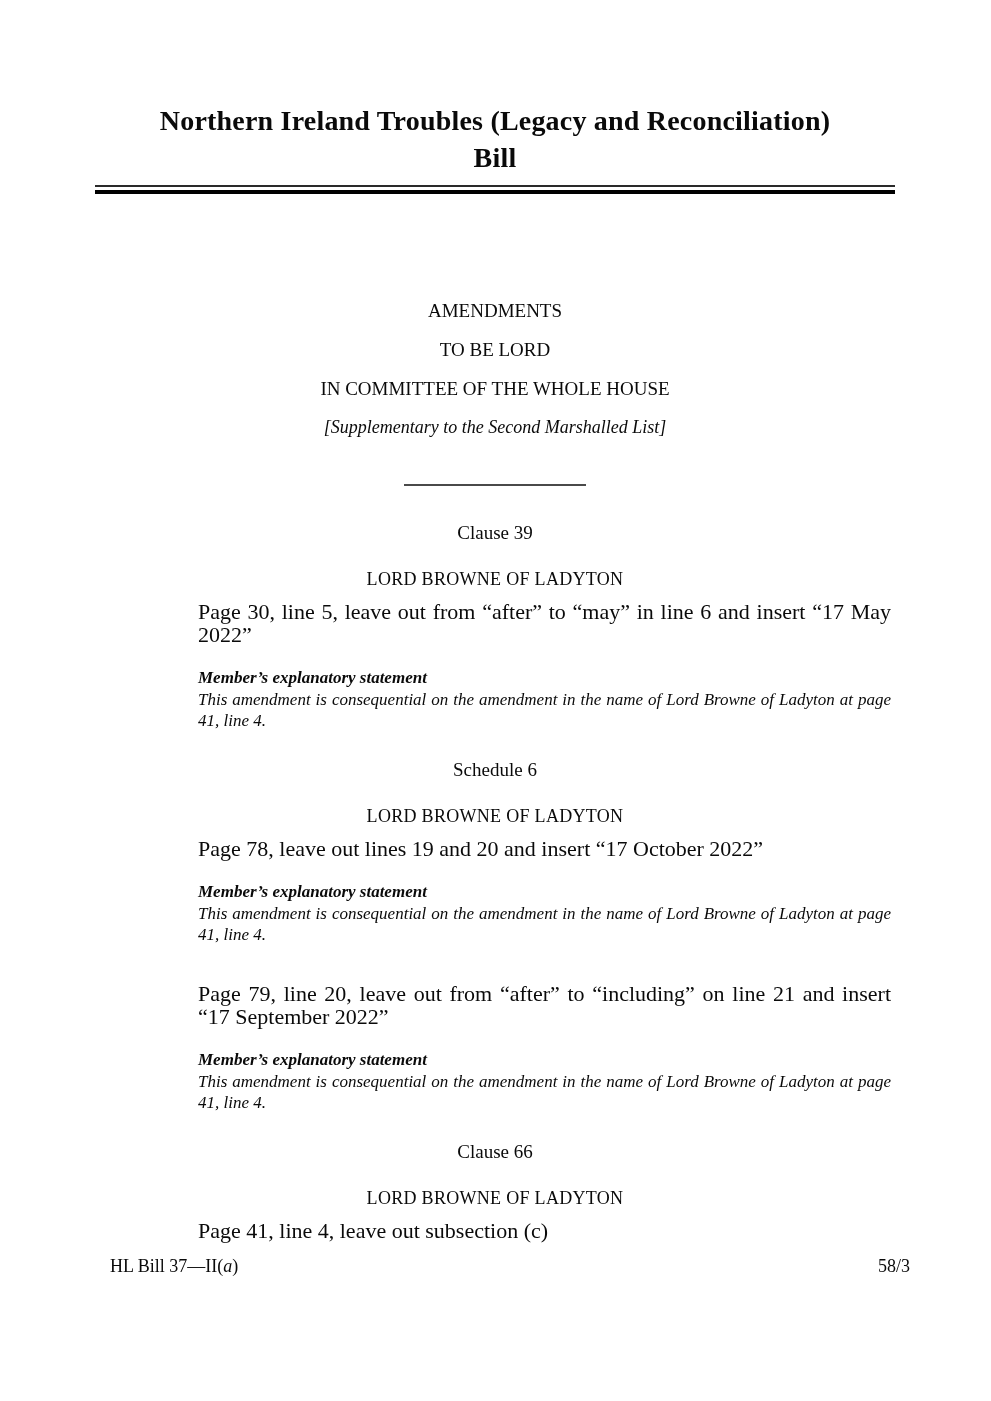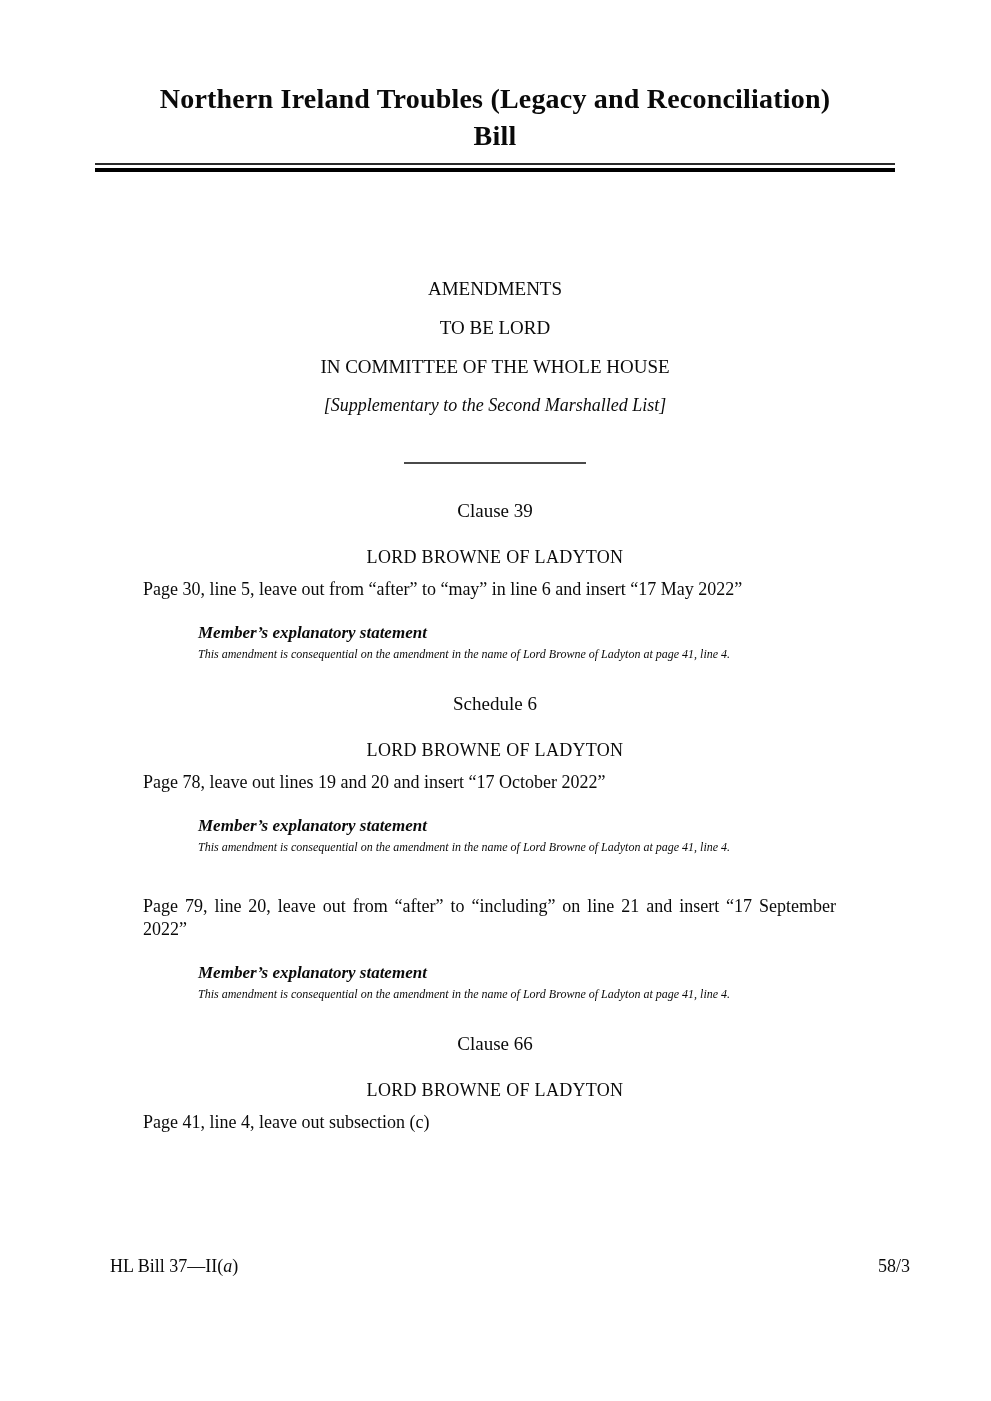--- a/index.html
+++ b/index.html
@@ -12,22 +12,22 @@
     color: #0a0a0a;
     overflow: hidden;
   }
   .content {
     position: absolute;
     left: 95px;
     top: 0;
     width: 800px;
   }
   .doc-title {
-    margin: 8px;
-    padding-top: 72px;
+    margin: 0;
+    padding-top: 102px;
     text-align: center;
     font-size: 28px;
     font-weight: bold;
     line-height: 37px;
     letter-spacing: 0.2px;
   }
   .double-rule {
     margin-top: 9px;
     height: 3px;
     border-top: 2px solid #2a2a2a;
@@ -57,38 +57,38 @@
     font-weight: normal;
   }
   .section-heading.subsequent { margin-top: 28px; }
   .sponsor {
     margin-top: 25px;
     text-align: center;
     font-size: 18px;
     letter-spacing: 0.3px;
   }
   .amendment {
-    margin: 10px 0 0 48px;
+    margin: 10px 0 0 103px;
     width: 693px;
-    font-size: 18px;
+    font-size: 22px;
     line-height: 23px;
     text-align: justify;
   }
   .amendment.spaced { margin-top: 37px; }
   .exp-label {
     margin: 22px 0 0 103px;
     width: 693px;
     font-size: 17px;
     font-weight: bold;
     font-style: italic;
   }
   .exp-text {
     margin: 1px 0 0 103px;
     width: 693px;
-    font-size: 12px;
+    font-size: 17px;
     font-style: italic;
     line-height: 21px;
     text-align: justify;
   }
   .footer {
     position: absolute;
     left: 110px;
     width: 800px;
     top: 1256px;
     display: flex;

